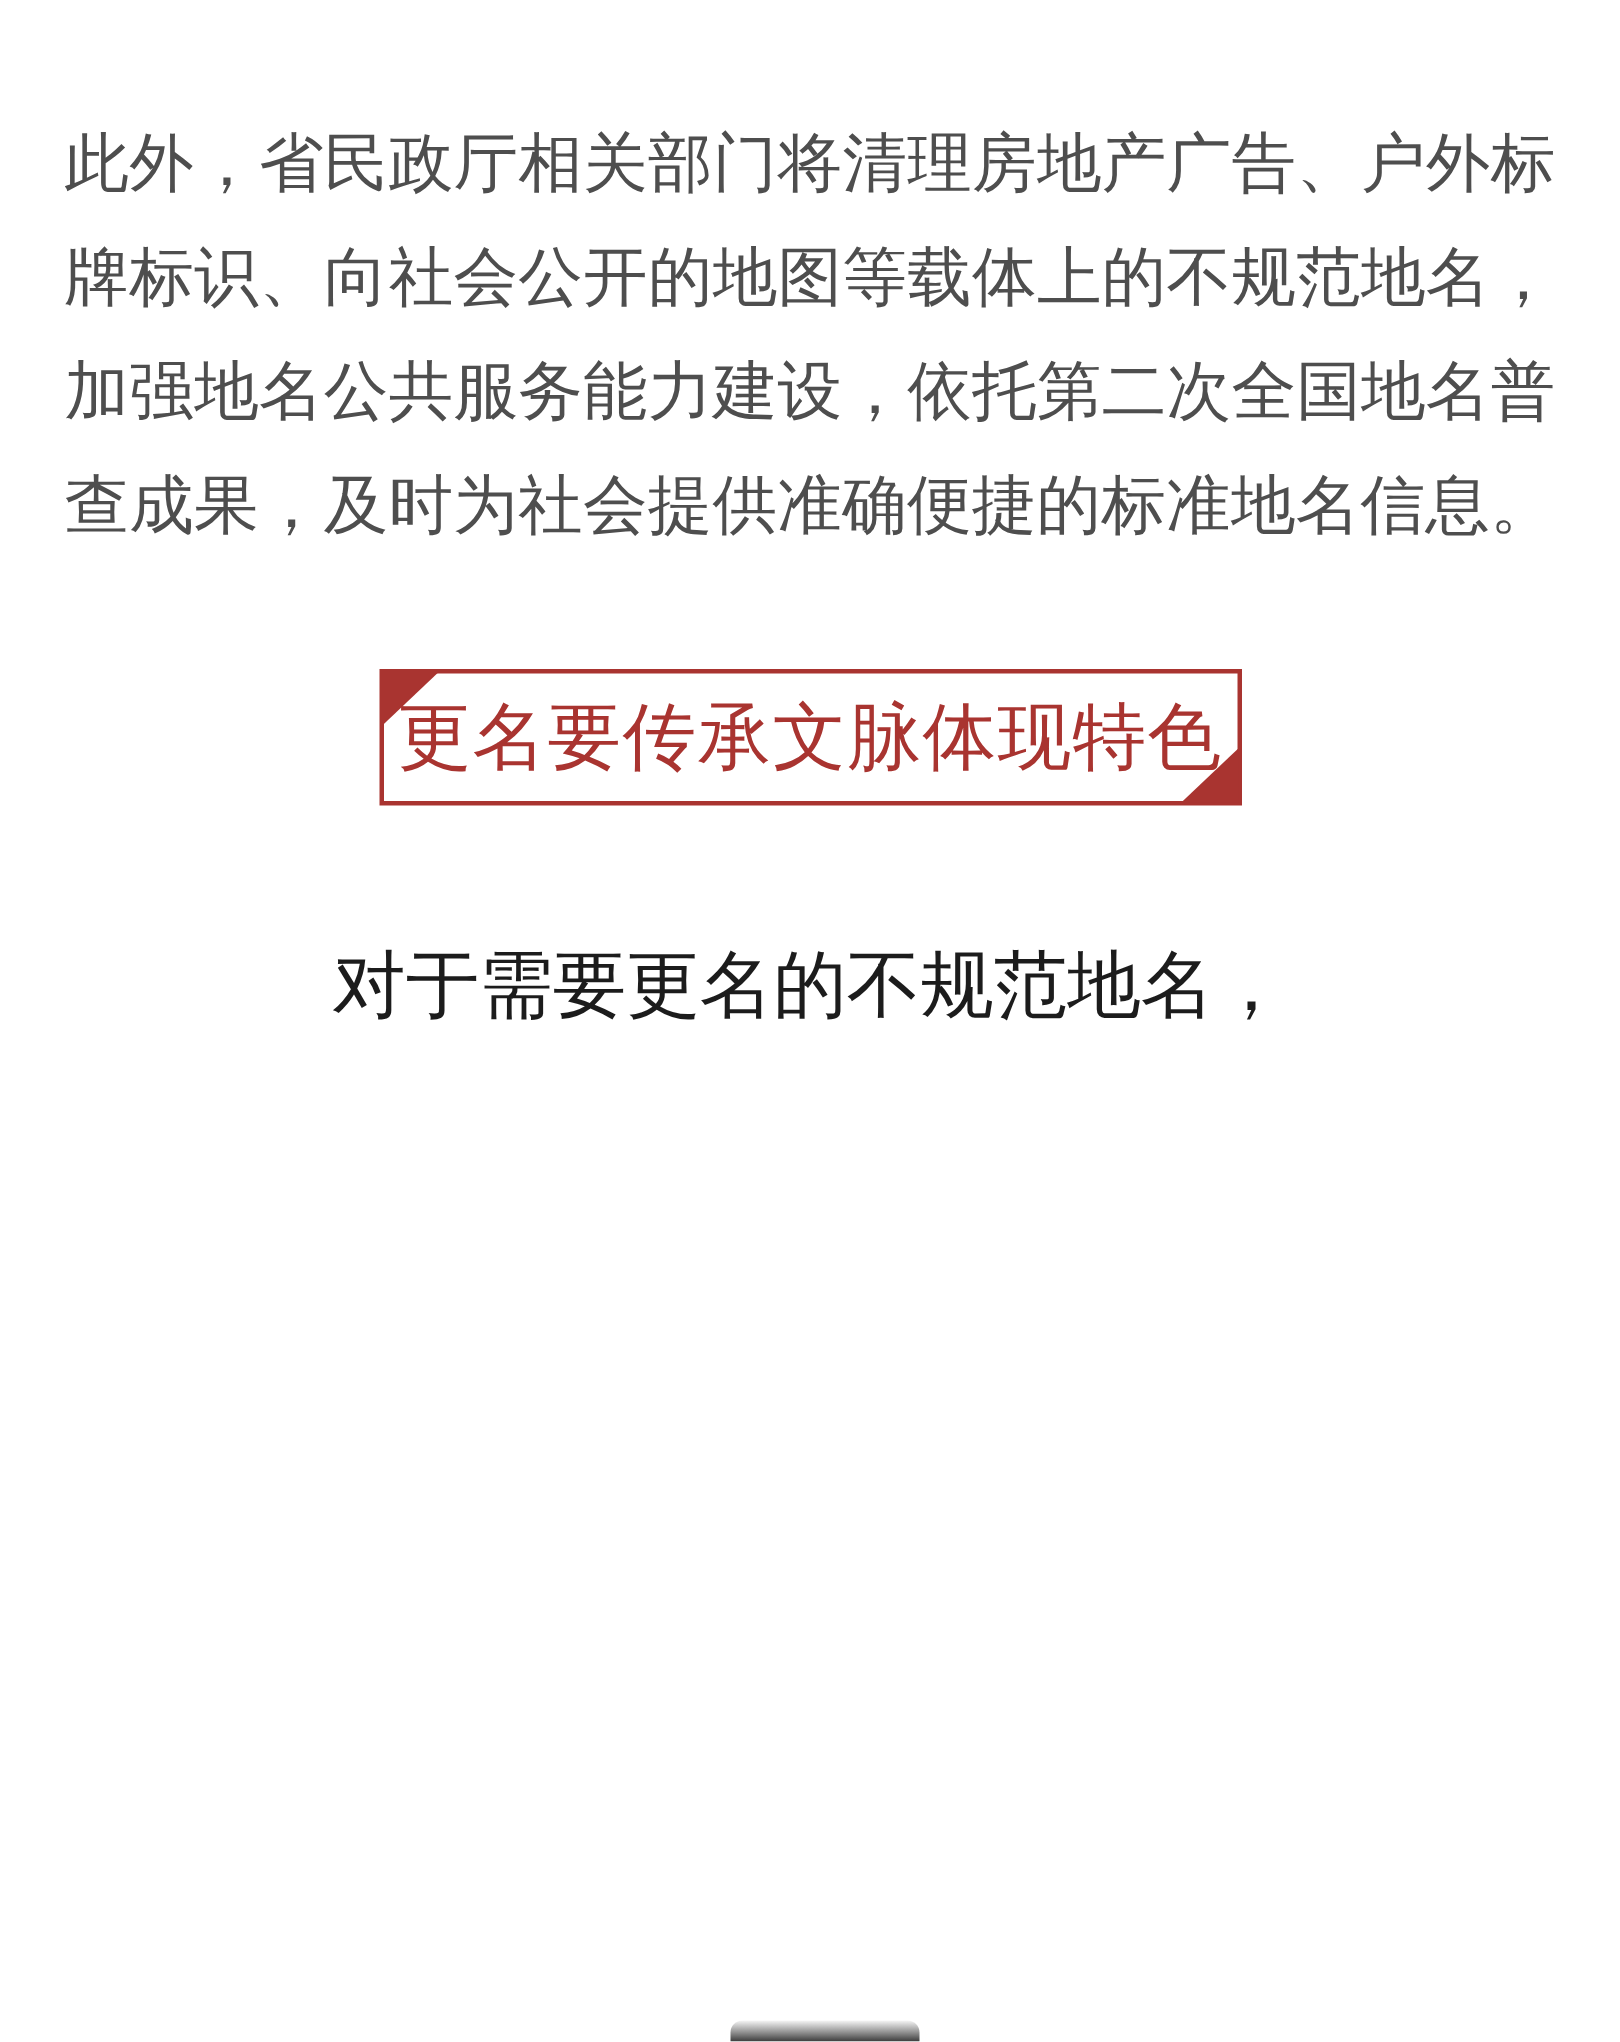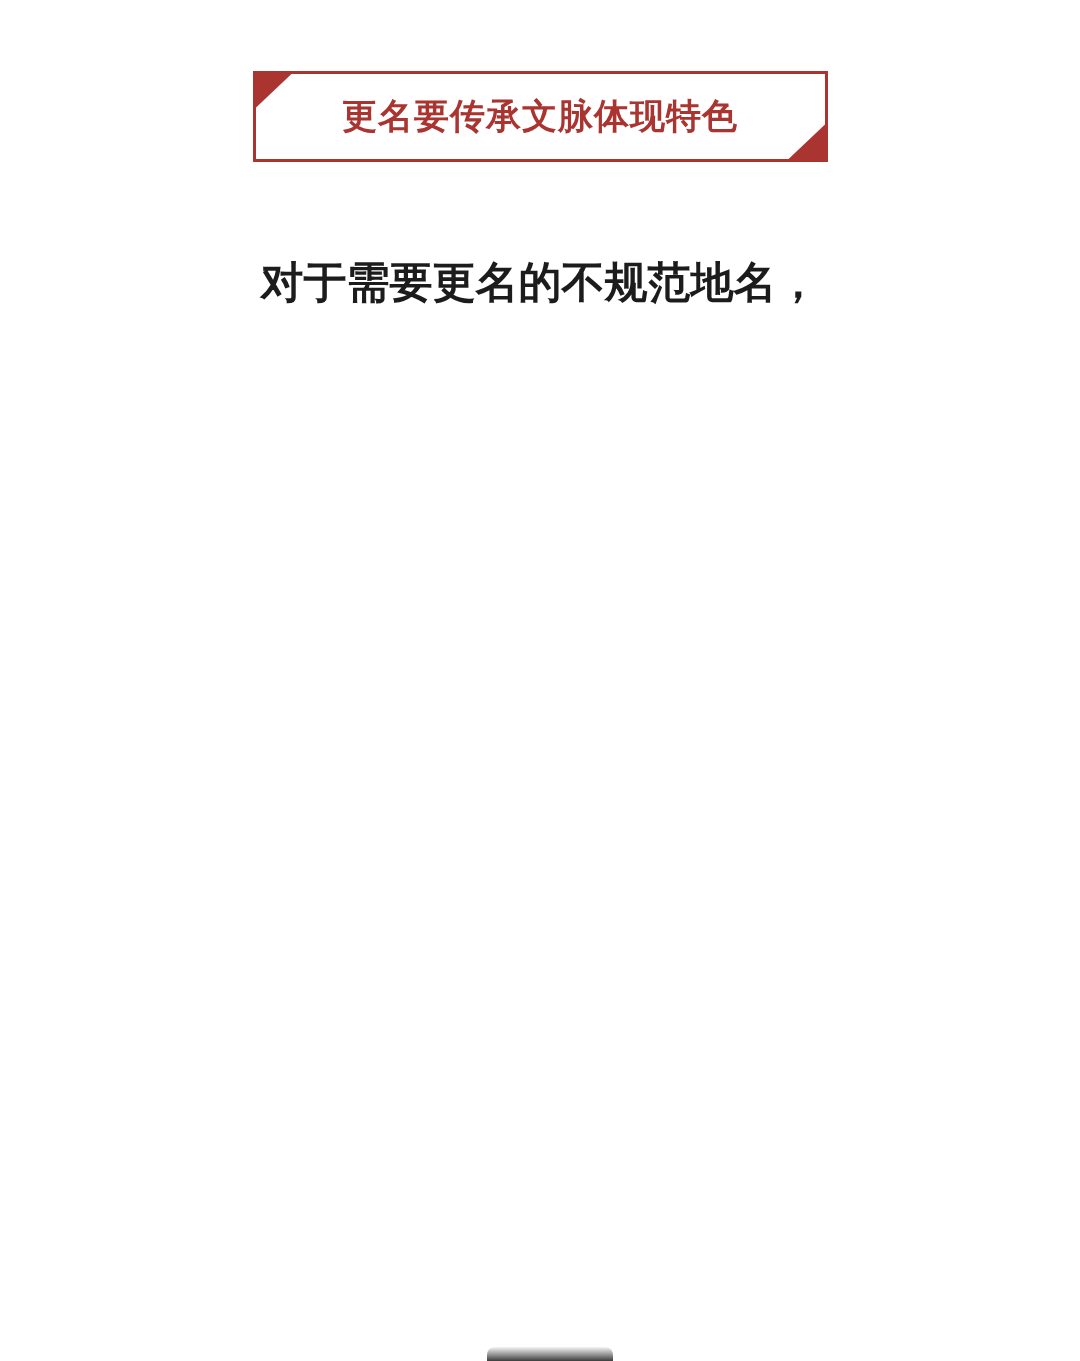--- a/index.html
+++ b/index.html
@@ -45,22 +45,22 @@
     border:3px solid var(--accent);
     box-sizing:border-box;
     background:var(--bg);
   }
   .banner-label{
     position:absolute;
     inset:0;
     display:flex;
     align-items:center;
     justify-content:center;
-    font-size:35px;
-    font-weight:700;
+    font-size:49px;
+    font-weight:400;
     letter-spacing:1px;
     color:var(--accent);
   }
   .corner{
     position:absolute;
     width:38px;
     height:36px;
     background:var(--accent);
   }
   .corner-tl{
@@ -68,42 +68,45 @@
     clip-path:polygon(0 0,100% 0,0 100%);
   }
   .corner-br{
     bottom:-1px;right:-1px;
     clip-path:polygon(100% 0,100% 100%,0 100%);
   }
 
   .question-heading{
     margin-top:81px;
     text-align:center;
-    font-size:43px;
+    font-size:49px;
     line-height:78px;
-    font-weight:700;
+    font-weight:400;
     color:var(--heading-text);
   }
 
   .bottom-cropped-graphic{
     position:absolute;
     left:487px;
     bottom:0;
     width:126px;
     height:14px;
     border-radius:8px 8px 0 0;
     background:linear-gradient(180deg, rgba(200,200,200,0.18) 0%, #8a8a8a 60%, #3c3c3c 100%);
   }
 </style>
 </head>
 <body>
 
 <div class="content">
 
 
+  <p class="para para-2">
+    <span>此外，省民政厅相关部门将清理房地产广告、户外标牌标识、向社会公开的地图等载体上的不规范地名，加强地名公共服务能力建设，依托第二次全国地名普查成果，及时为社会提供准确便捷的标准地名信息。</span>
+  </p>
 
   <div class="section-banner">
     <span class="corner corner-tl"></span>
     <span class="corner corner-br"></span>
     <span class="banner-label">更名要传承文脉体现特色</span>
   </div>
 
   <div class="question-heading">
     <div>对于需要更名的不规范地名，</div>
   </div>

